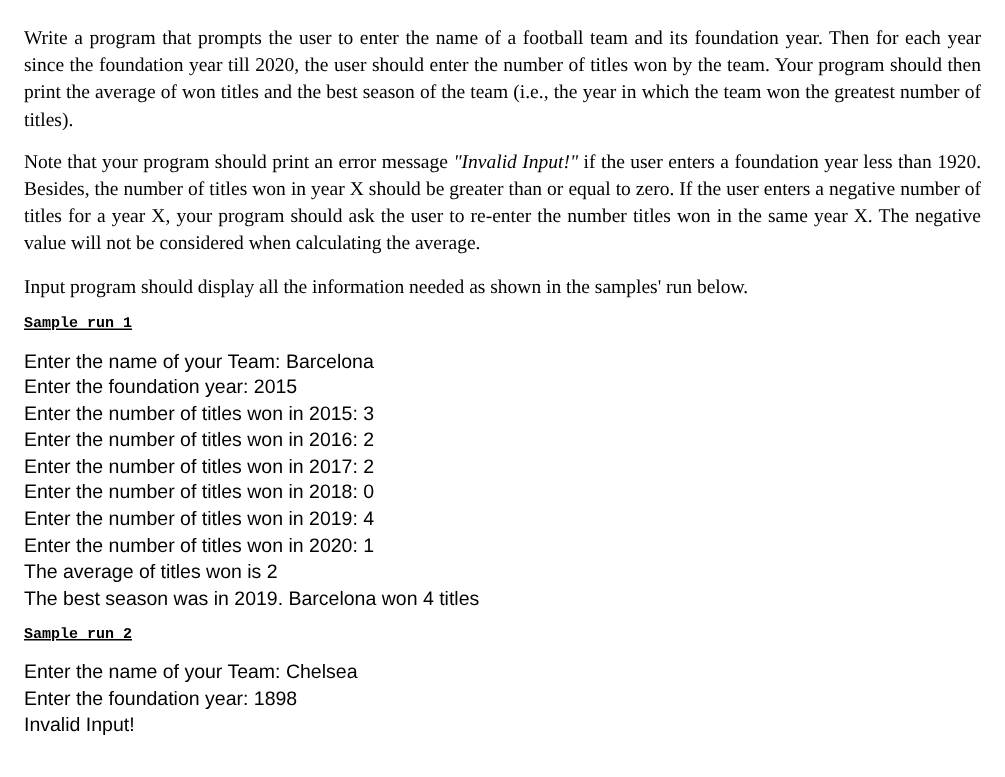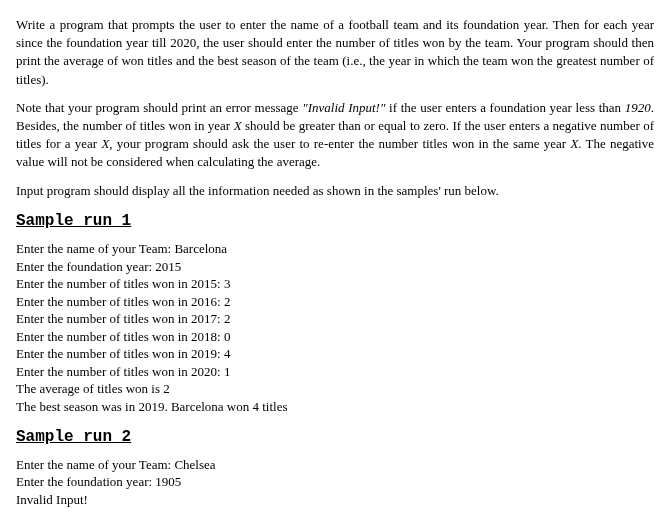--- a/index.html
+++ b/index.html
@@ -15,34 +15,33 @@
     }
     .para {
       text-align: justify;
       margin: 4px 0 10px 0;
     }
     .sample-heading {
       font-family: 'Courier New', Courier, monospace;
       font-weight: bold;
       text-decoration: underline;
       margin: 8px 0 8px 0;
-      font-size: 16px;
+      font-size: 10px;
     }
     .code-block {
-      font-family: Liberation Serif, serif;
+      font-family: Liberation Sans, sans-serif;
       font-size: 13px;
       white-space: pre;
       line-height: 1.35;
       margin: 0 0 10px 0;
     }
     .quoted {
       font-style: italic;
     }
     .italic {
-      font-style: italic;
     }
   </style>
 </head>
 <body>
 
 <p class="para">Write a program that prompts the user to enter the name of a football team and its foundation year. Then for each year since the foundation year till 2020, the user should enter the number of titles won by the team. Your program should then print the average of won titles and the best season of the team (i.e., the year in which the team won the greatest number of titles).</p>
 
 <p class="para">
   <span>Note that your program should print an error message </span><span class="quoted">"Invalid Input!"</span><span> if the user enters a foundation year less than </span><span class="italic">1920</span><span>. Besides, the number of titles won in year </span><span class="italic">X</span><span> should be greater than or equal to zero. If the user enters a negative number of titles for a year </span><span class="italic">X</span><span>, your program should ask the user to re-enter the number titles won in the same year </span><span class="italic">X</span><span>. The negative value will not be considered when calculating the average.</span>
 </p>
@@ -58,14 +57,14 @@
 Enter the number of titles won in 2017: 2
 Enter the number of titles won in 2018: 0
 Enter the number of titles won in 2019: 4
 Enter the number of titles won in 2020: 1
 The average of titles won is 2
 The best season was in 2019. Barcelona won 4 titles</div>
 
 <div class="sample-heading">Sample run 2</div>
 
 <div class="code-block">Enter the name of your Team: Chelsea
-Enter the foundation year: 1905
+Enter the foundation year: 1898
 Invalid Input!</div>
 
 </body></html>

